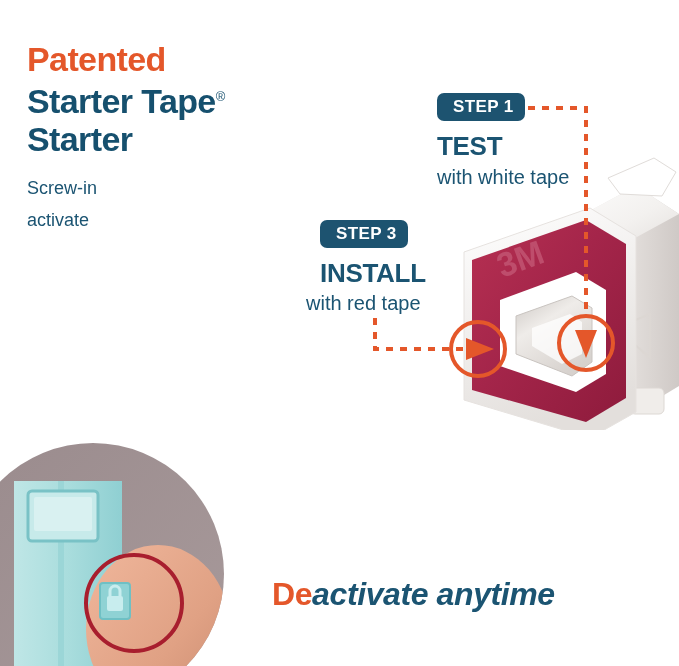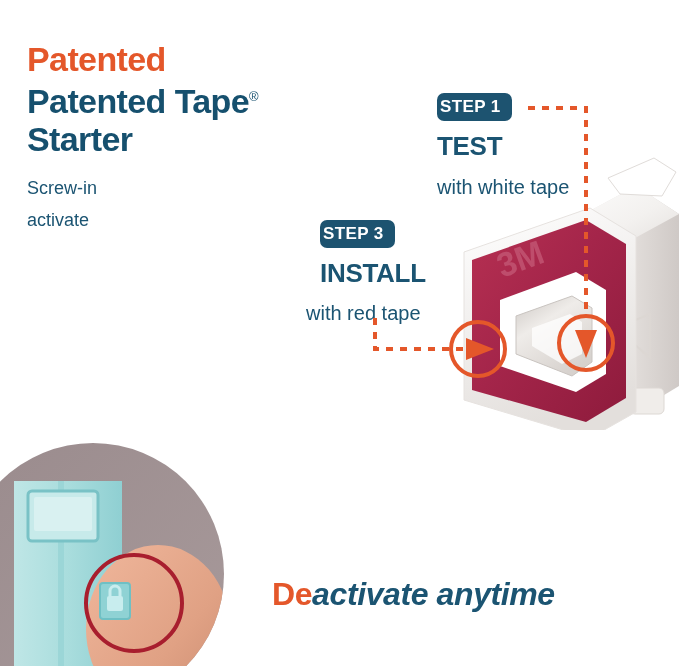--- a/index.html
+++ b/index.html
@@ -56,21 +56,21 @@
 
   
   .badge {
     position: absolute;
     background: #1D5370;
     color: #ffffff;
     border-radius: 7px;
     font-size: 17px;
     font-weight: bold;
     letter-spacing: 0.4px;
-    padding: 5px 11px 6px 3px;
+    padding: 5px 11px 6px 16px;
     line-height: 1;
   }
   #badge-step1 { left: 437px; top: 93px; }
   #badge-step2 { left: 320px; top: 220px; }
 
   .callout-title {
     position: absolute;
     color: #1B5472;
     font-weight: bold;
     font-size: 26px;
@@ -81,21 +81,20 @@
   #title-test    { left: 437px; top: 133px; }
   #title-install { left: 320px; top: 260px; }
 
   .callout-sub {
     position: absolute;
     color: #1B5472;
     font-size: 20px;
     line-height: 1;
     font-weight: normal;
     white-space: nowrap;
-    margin-top: 10px;
   }
   #sub-test    { left: 437px; top: 167px; }
   #sub-install { left: 306px; top: 293px; }
 
   
   .overlay {
     position: absolute;
     left: 0; top: 0;
     width: 679px; height: 666px;
     pointer-events: none;
@@ -136,21 +135,21 @@
   .tag-teal   { color: #1B5472; font-style: italic; }
 </style>
 </head>
 <body>
 
 <div class="stage">
 
   <div class="headline">
     <div class="h-line h-orange">Patented</div>
     <div class="h-line h-teal">
-      <span>Patented Tape</span><span class="reg">®</span>
+      <span>Starter Tape</span><span class="reg">®</span>
     </div>
     <div class="h-line h-teal">Starter</div>
     <div class="subline">
       <div>Screw-in</div>
       <div>activate</div>
     </div>
   </div>
 
   <div class="product">
     <svg width="239" height="280" viewBox="0 0 239 280">

